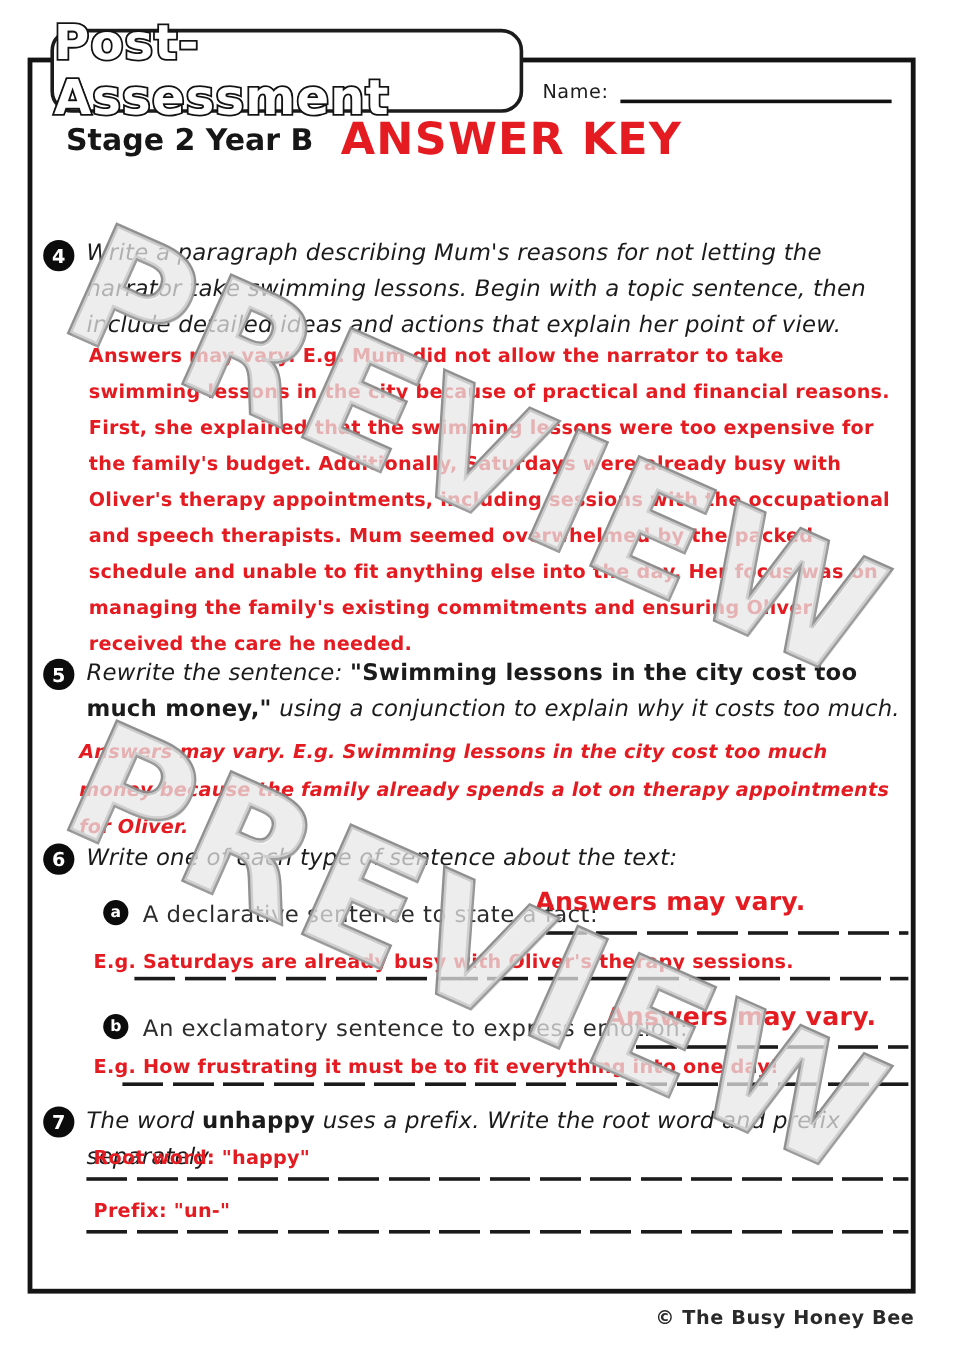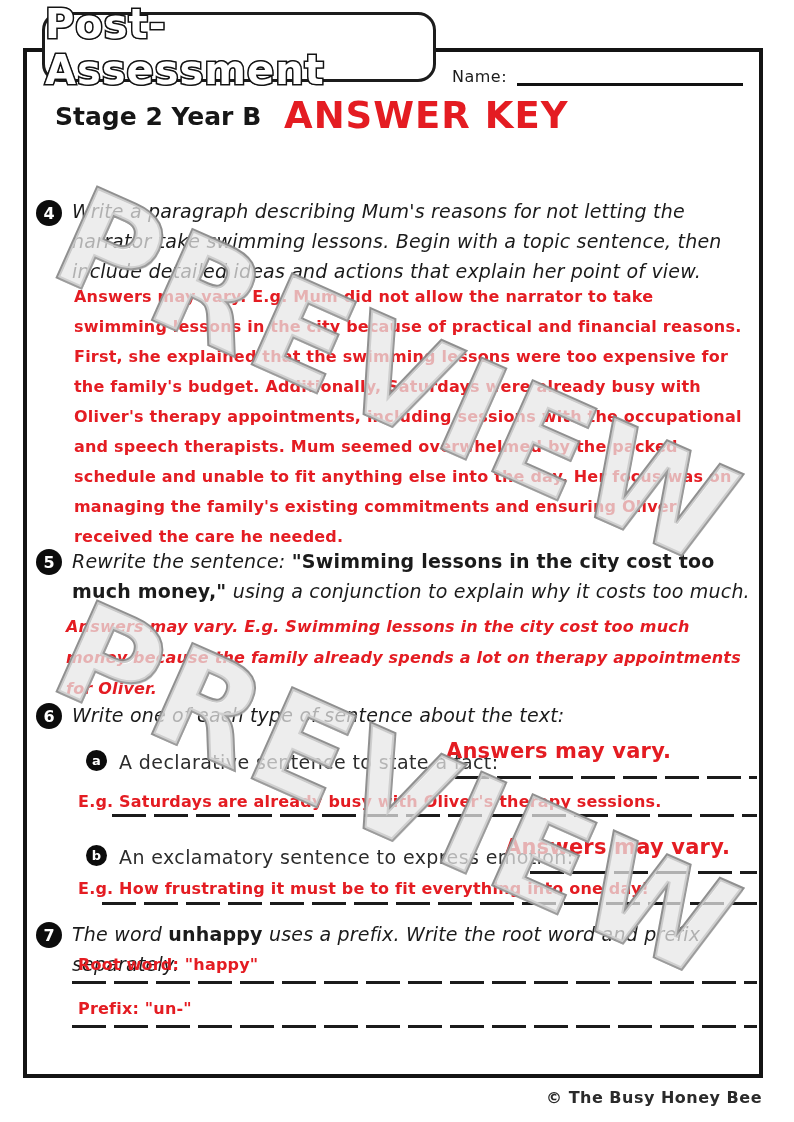--- a/index.html
+++ b/index.html
@@ -6,21 +6,21 @@
   html,body { background:#ffffff; }
   .page {
     position:relative; width:794px; height:1122px; background:#fff; overflow:hidden;
     font-family:"DejaVu Sans", sans-serif; color:#161616;
   }
   .frame {
     position:absolute; left:23px; top:48px; width:740px; height:1030px;
     border:4px solid #141414; z-index:1;
   }
   .badge {
-    position:absolute; left:42px; top:12px; width:394px; height:70px;
+    position:absolute; left:42px; top:24px; width:394px; height:70px;
     background:#fff; border:3.5px solid #1c1c1c; border-radius:18px;
     display:flex; align-items:center; z-index:6;
   }
   .badge-text {
     font-size:40px; font-weight:800; color:#ffffff; letter-spacing:1px;
     -webkit-text-stroke:3px #141414; paint-order:stroke fill;
     text-shadow:-1px -1px 0 #141414, 1px -1px 0 #141414, -1px 1px 0 #141414, 1px 1px 0 #141414;
   }
   .name-row { position:absolute; left:452px; top:60px; z-index:5; display:flex; align-items:flex-end; }
   .name-label { font-size:16px; letter-spacing:.5px; color:#1c1c1c; }

